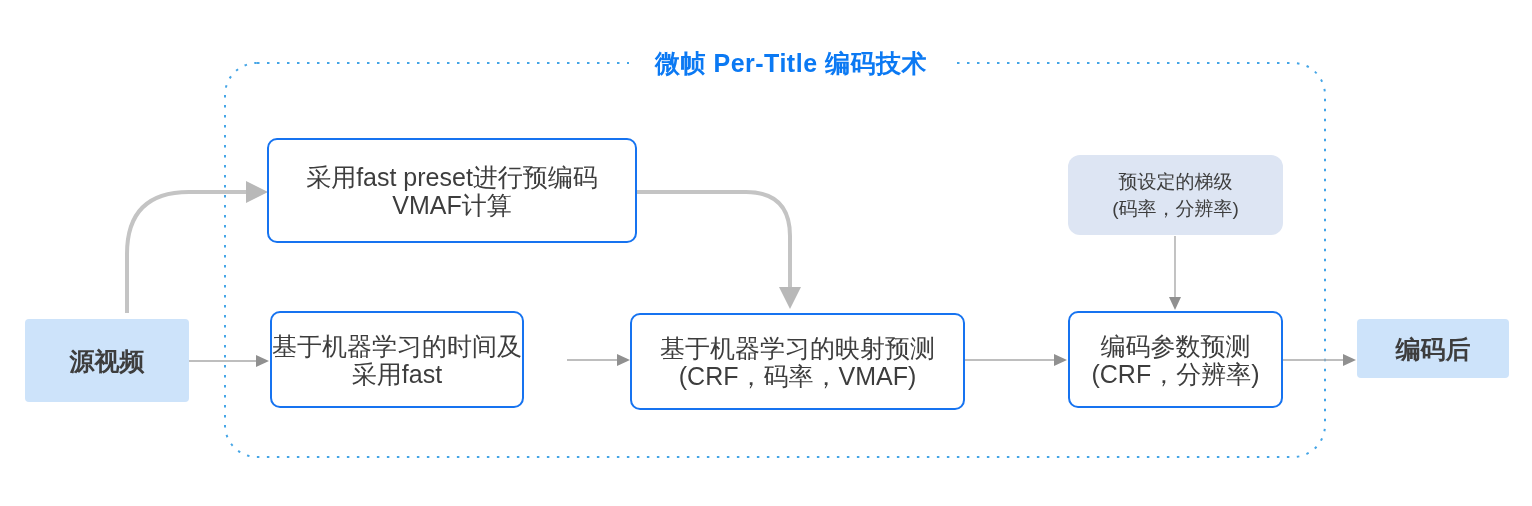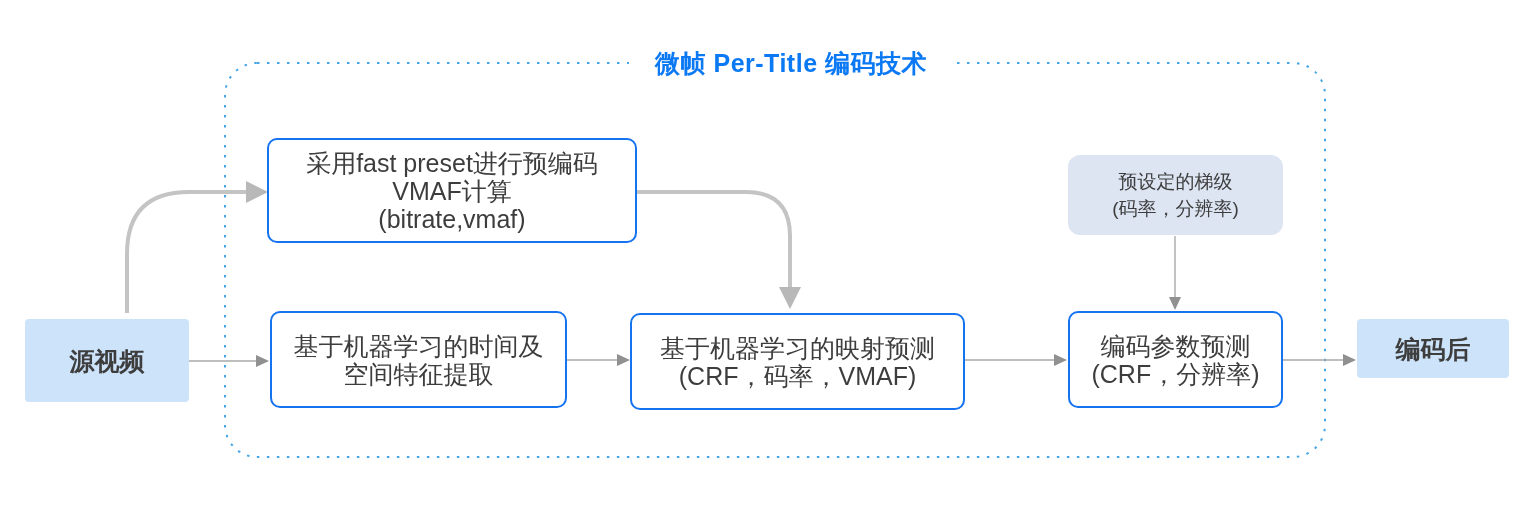--- a/index.html
+++ b/index.html
@@ -59,21 +59,21 @@
   .node-ladder {
     background: #dde5f3;
     border-radius: 12px;
     font-size: 19px;
     line-height: 27px;
     justify-content: center;
   }
   
   .pos-source          { left: 25px;   top: 319px; width: 164px; height: 83px;  }
   .pos-pre-encode      { left: 267px;  top: 138px; width: 370px; height: 105px; }
-  .pos-feature-extract { left: 270px;  top: 311px; width: 297px; height: 97px;  }
+  .pos-feature-extract { left: 270px;  top: 311px; width: 254px; height: 97px;  }
   .pos-mapping-predict { left: 630px;  top: 313px; width: 335px; height: 97px;  }
   .pos-preset-ladder   { left: 1068px; top: 155px; width: 215px; height: 80px;  }
   .pos-param-predict   { left: 1068px; top: 311px; width: 215px; height: 97px;  }
   .pos-encoded         { left: 1357px; top: 319px; width: 152px; height: 59px;  }
 </style>
 </head>
 <body>
 
 <div class="canvas">
 
@@ -119,26 +119,25 @@
 
   <div class="diagram-title">微帧 Per-Title 编码技术</div>
 
   <div class="node node-fill pos-source">
     <span>源视频</span>
   </div>
 
   <div class="node node-outline pos-pre-encode">
     <div>采用fast preset进行预编码</div>
     <div>VMAF计算</div>
-    <div>(bitrate,vmaf)</div>
   </div>
 
   <div class="node node-outline pos-feature-extract">
     <div>基于机器学习的时间及</div>
-    <div>空间特征提取</div>
+    <div>采用fast</div>
   </div>
 
   <div class="node node-outline pos-mapping-predict">
     <div>基于机器学习的映射预测</div>
     <div>(CRF，码率，VMAF)</div>
   </div>
 
   <div class="node node-ladder pos-preset-ladder">
     <div>预设定的梯级</div>
     <div>(码率，分辨率)</div>

